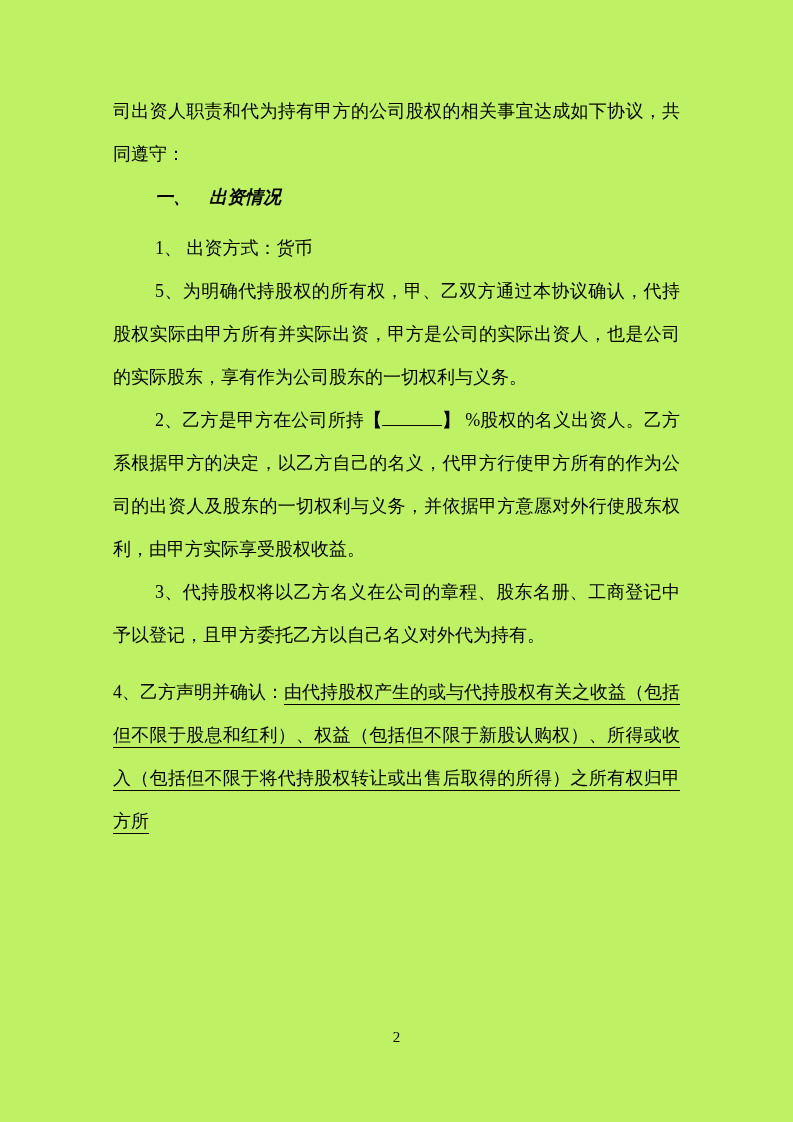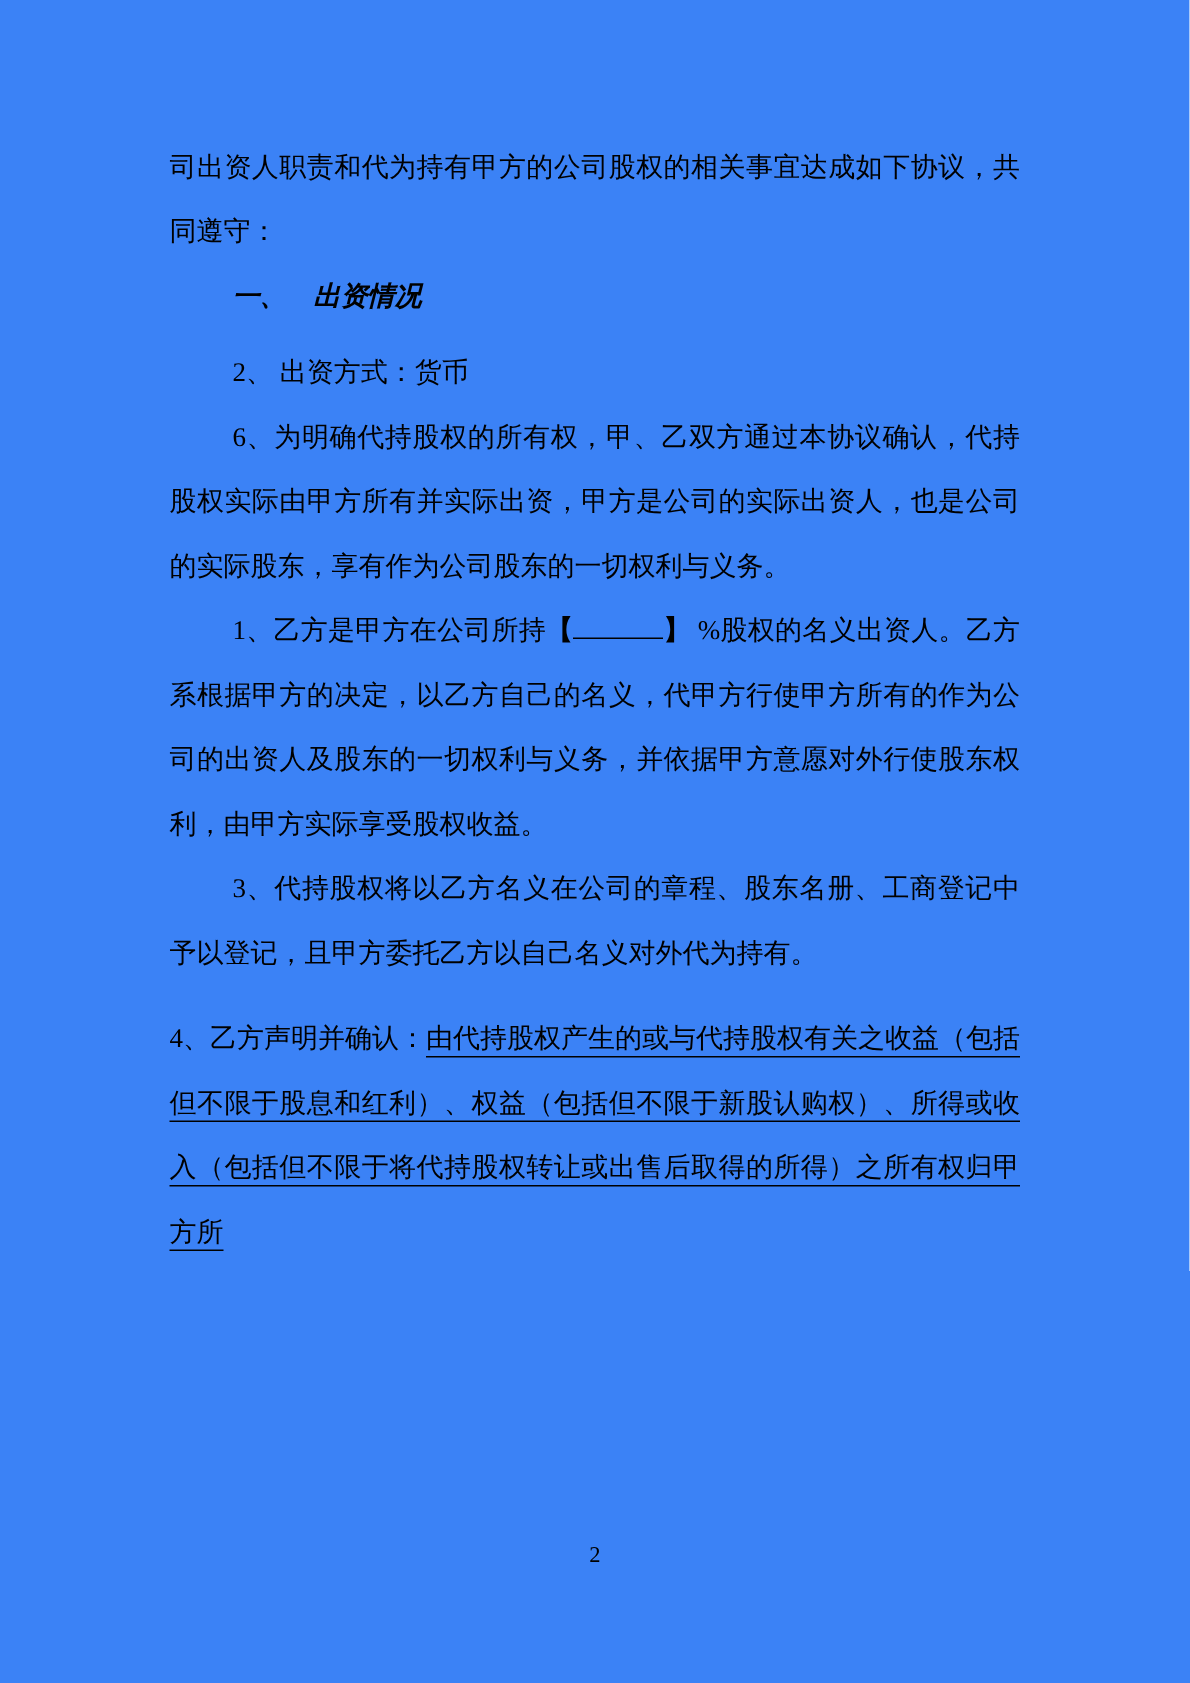--- a/index.html
+++ b/index.html
@@ -4,21 +4,21 @@
 <style>
   html, body {
     margin: 0;
     padding: 0;
     background: #ffffff;
   }
   .page {
     position: relative;
     width: 793px;
     height: 1122px;
-    background: #3b82f6;
+    background: #bef264;
     box-sizing: border-box;
     padding: 90px 113px 0 113px;
     font-family: "Liberation Serif", "DejaVu Serif", serif;
     font-size: 18px;
     line-height: 43px;
     color: #000000;
     overflow: hidden;
   }
   p {
     margin: 0;
@@ -69,27 +69,27 @@
 </head>
 <body>
 
 <div class="page">
 
   <p class="para">司出资人职责和代为持有甲方的公司股权的相关事宜达成如下协议，共同遵守：</p>
 
   <p class="heading heading-1 indent">一、　出资情况</p>
 
 
-  <p class="para indent">2、 出资方式：货币</p>
+  <p class="para indent">1、 出资方式：货币</p>
 
 
 
-  <p class="para indent">6、为明确代持股权的所有权，甲、乙双方通过本协议确认，代持股权实际由甲方所有并实际出资，甲方是公司的实际出资人，也是公司的实际股东，享有作为公司股东的一切权利与义务。</p>
+  <p class="para indent">5、为明确代持股权的所有权，甲、乙双方通过本协议确认，代持股权实际由甲方所有并实际出资，甲方是公司的实际出资人，也是公司的实际股东，享有作为公司股东的一切权利与义务。</p>
 
-  <p class="para indent"><span>1、乙方是甲方在公司所持</span><span class="bracket">【</span><span class="blank blank-sm"></span><span class="bracket">】</span><span> %股权的名义出资人。乙方系根据甲方的决定，以乙方自己的名义，代甲方行使甲方所有的作为公司的出资人及股东的一切权利与义务，并依据甲方意愿对外行使股东权利，由甲方实际享受股权收益。</span></p>
+  <p class="para indent"><span>2、乙方是甲方在公司所持</span><span class="bracket">【</span><span class="blank blank-sm"></span><span class="bracket">】</span><span> %股权的名义出资人。乙方系根据甲方的决定，以乙方自己的名义，代甲方行使甲方所有的作为公司的出资人及股东的一切权利与义务，并依据甲方意愿对外行使股东权利，由甲方实际享受股权收益。</span></p>
 
   <p class="para indent">3、代持股权将以乙方名义在公司的章程、股东名册、工商登记中予以登记，且甲方委托乙方以自己名义对外代为持有。</p>
 
   <p class="para item4"><span>4、乙方声明并确认：</span><span class="u">由代持股权产生的或与代持股权有关之收益（包括但不限于股息和红利）、权益（包括但不限于新股认购权）、所得或收入（包括但不限于将代持股权转让或出售后取得的所得）之所有权归甲方所</span></p>
 
   <div class="page-number">2</div>
 
 </div>
 
 </body></html>

